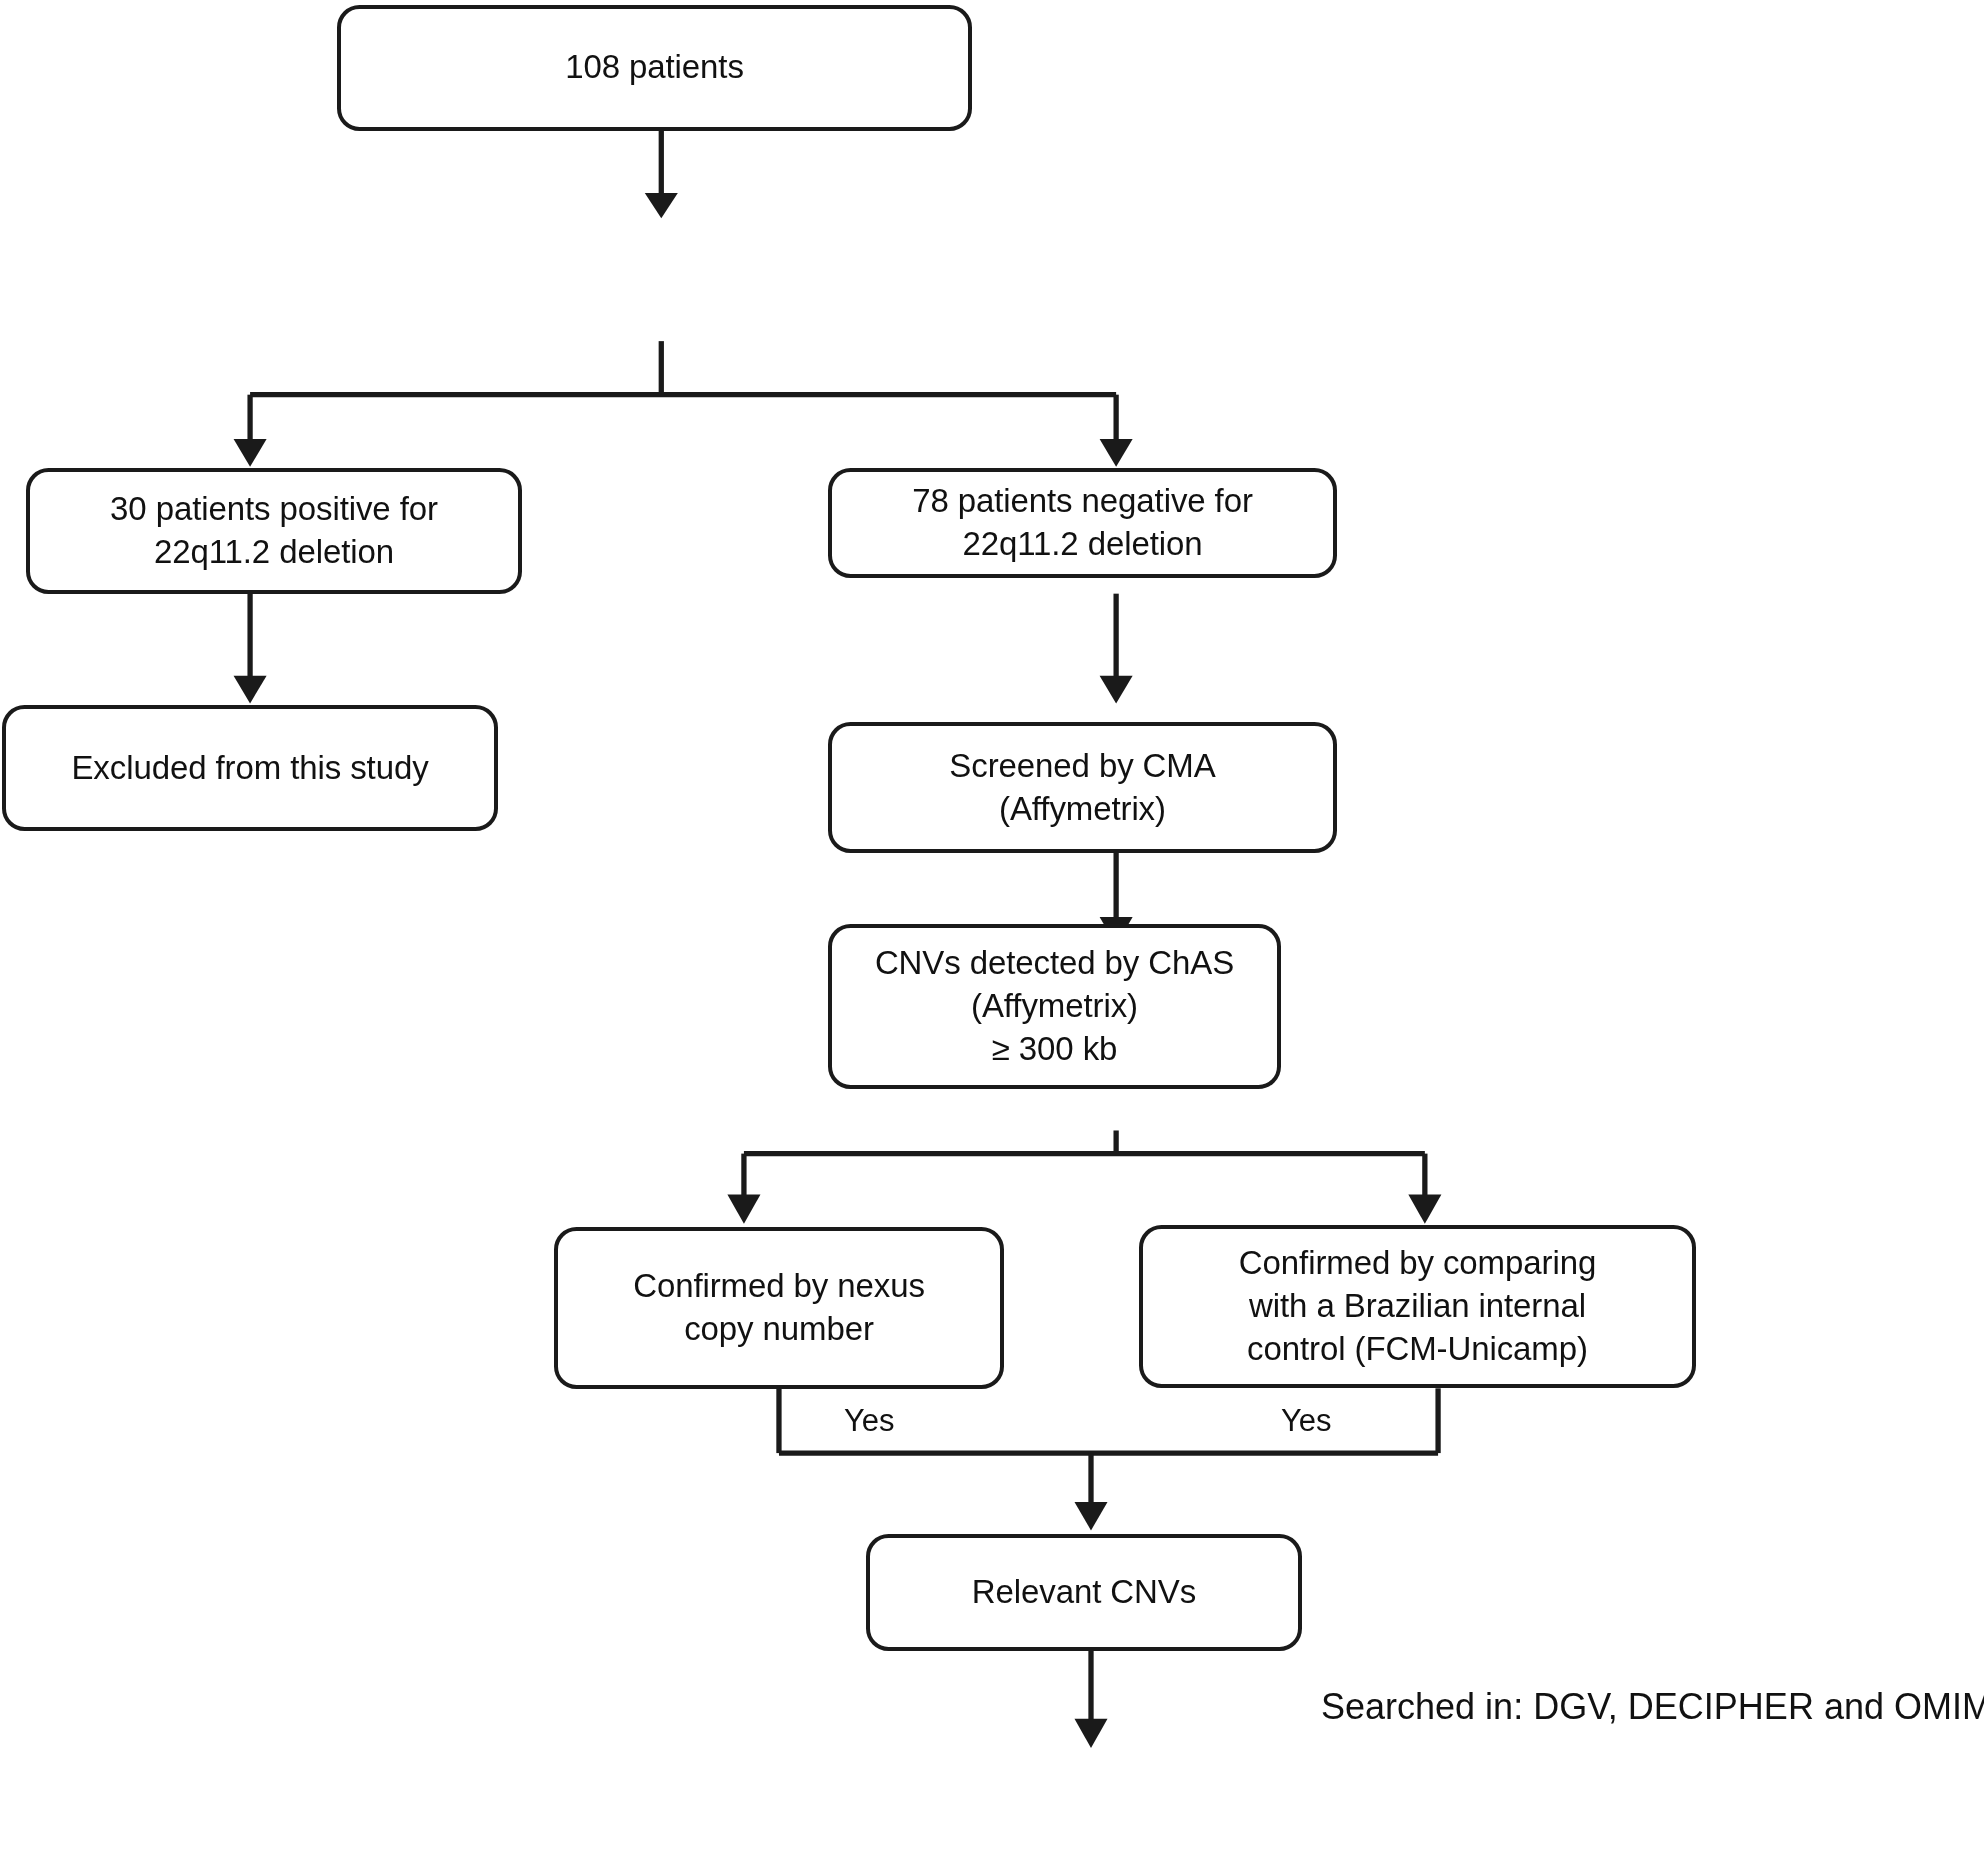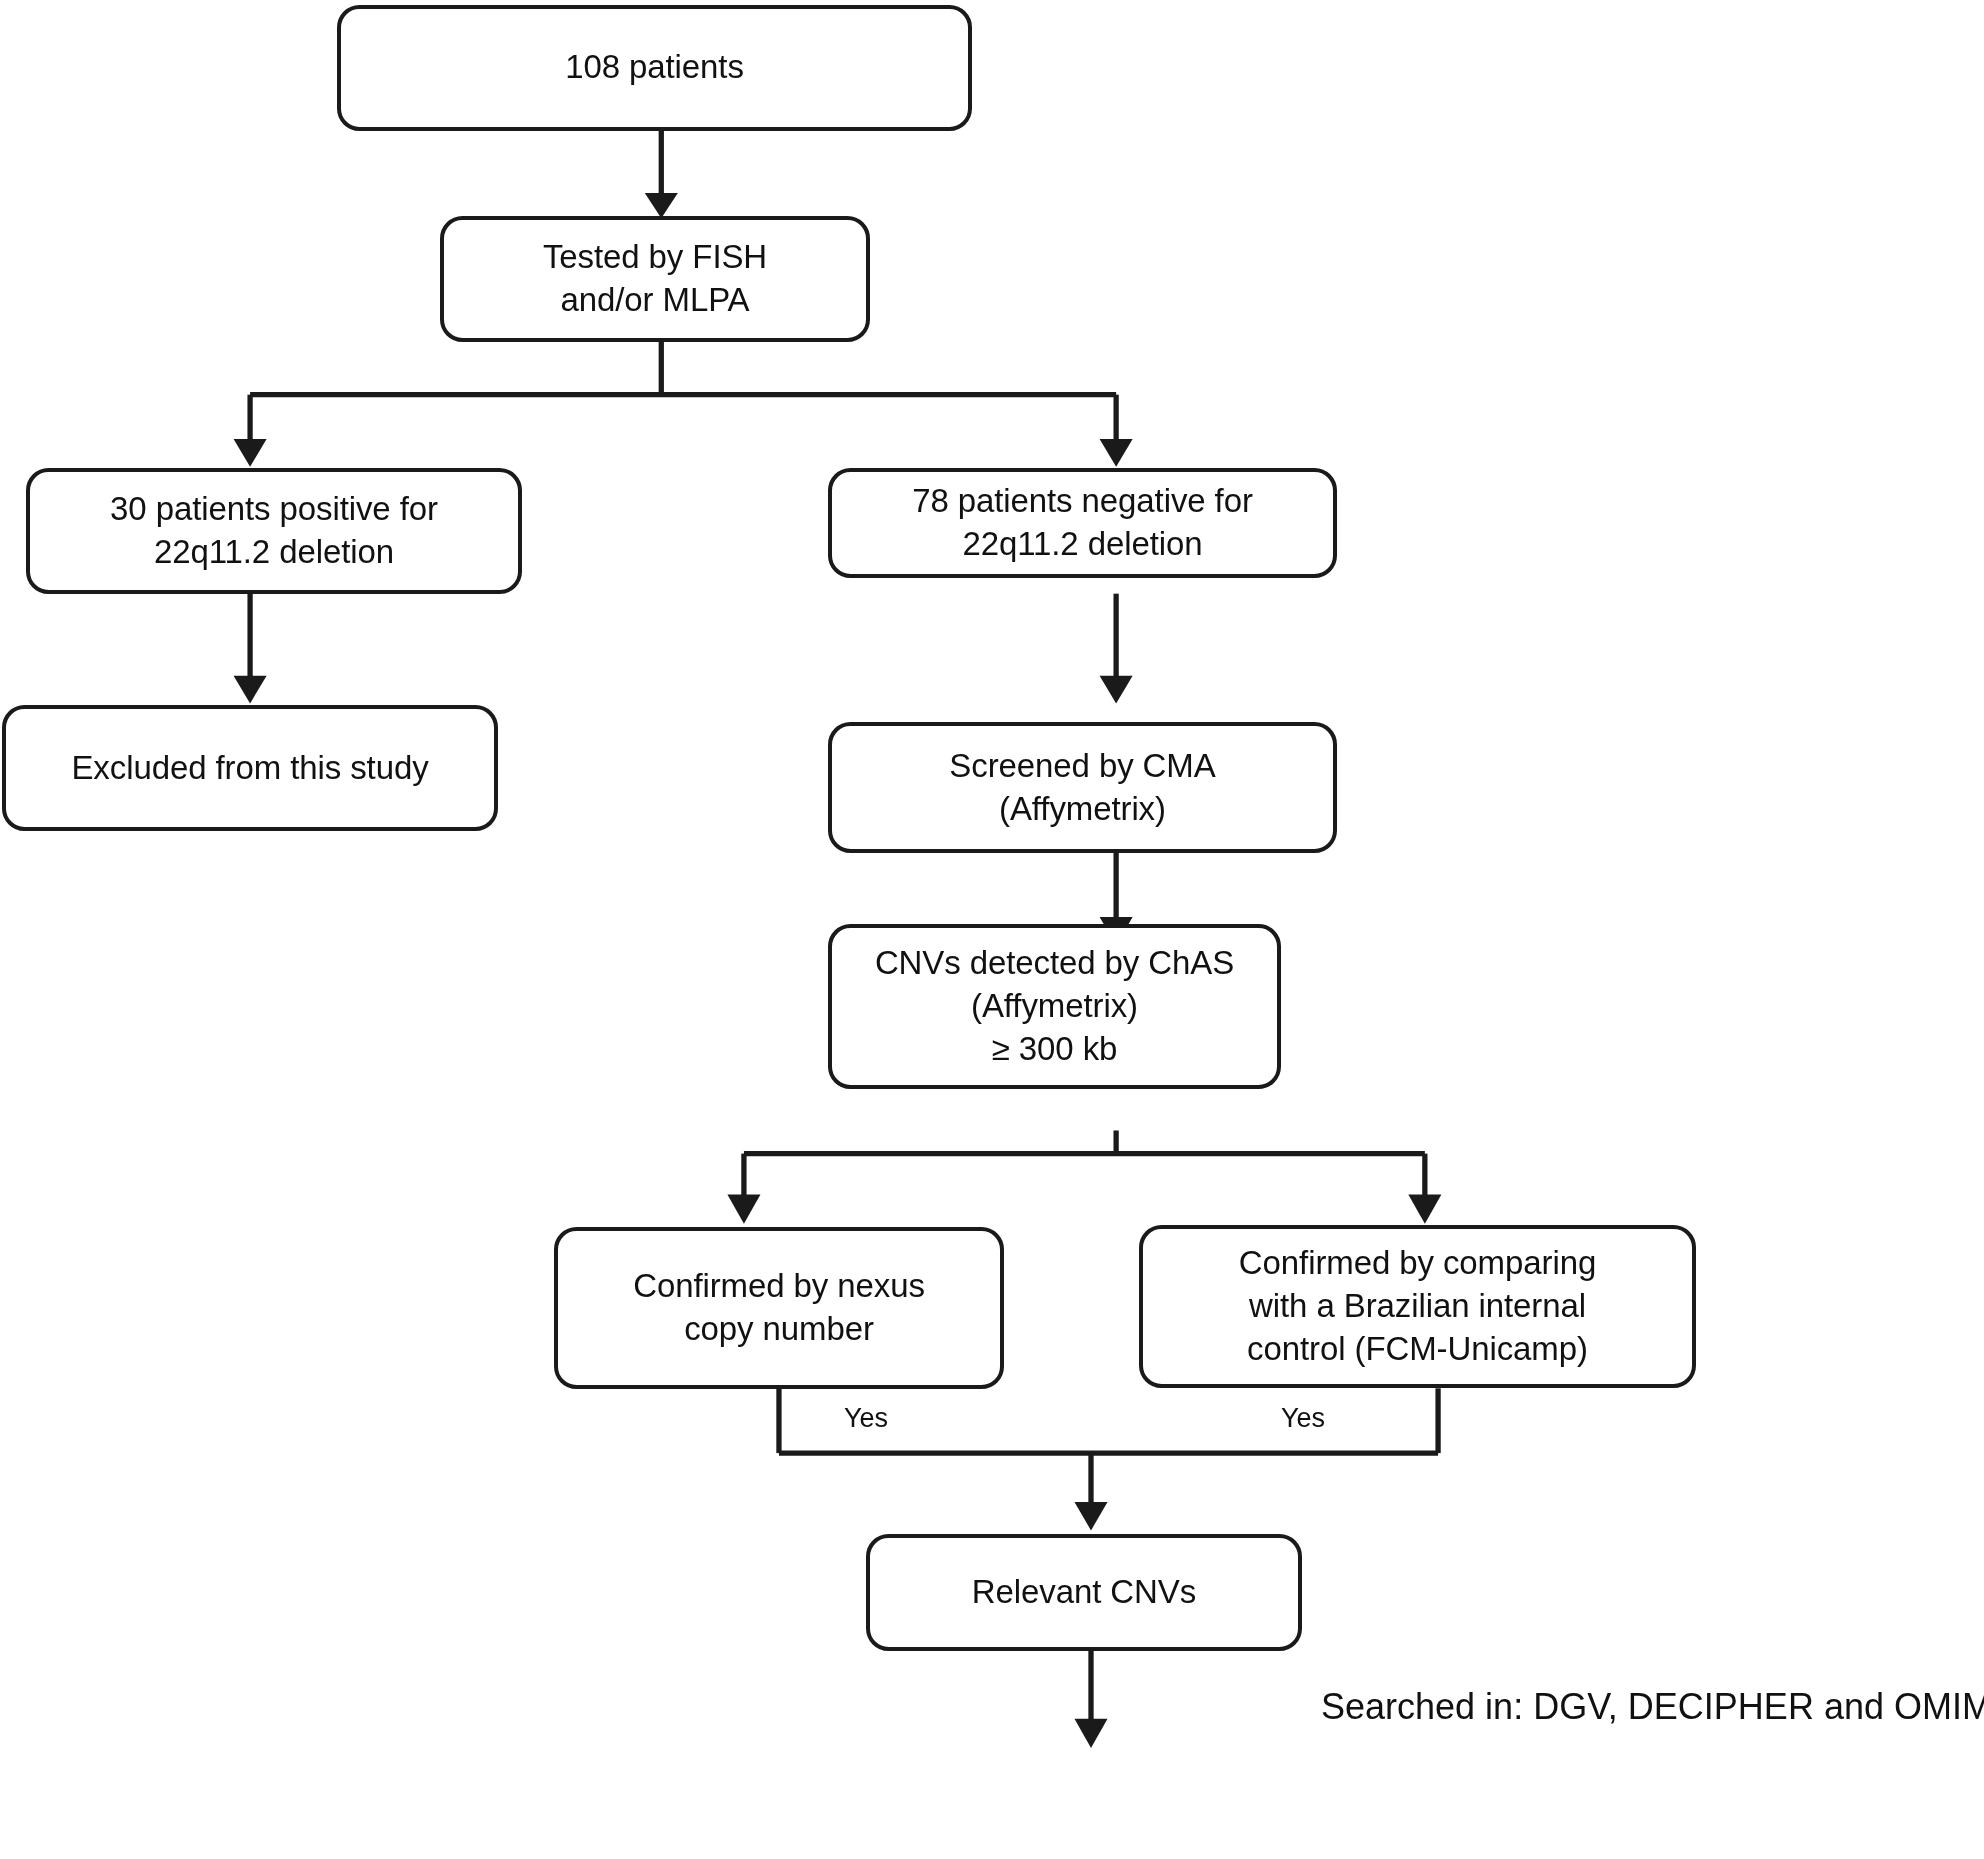--- a/index.html
+++ b/index.html
@@ -37,21 +37,21 @@
     color: #111111;
     font-size: 33px;
     line-height: 1.30;
     letter-spacing: -0.1px;
     white-space: pre-line;
     padding: 2.6px 9.3px;
   }
   .edge-label {
     position: absolute;
     color: #111111;
-    font-size: 27px;
+    font-size: 31px;
     line-height: 1;
     white-space: nowrap;
   }
   .free-note {
     position: absolute;
     color: #111111;
     font-size: 36px;
     line-height: 1;
     white-space: nowrap;
   }
@@ -105,24 +105,20 @@
 
       <line x1="1650" y1="2497" x2="1650" y2="2608"></line>
       <path d="M 1625 2600 L 1675 2600 L 1650 2644 z" fill="#1a1a1a" stroke="none"></path>
     </g>
   </svg>
 
   <div class="node" style="left:337px; top:4.6px; width:635px; height:126px;">
     <span>108 patients</span>
   </div>
 
-  <div class="node" style="left:440px; top:216px; width:430px; height:126px;">
-    <span>Tested by FISH
-and/or MLPA</span>
-  </div>
 
   <div class="node" style="left:2px; top:468px; width:496px; height:126px;margin-left:24px;">
     <span>30 patients positive for
 22q11.2 deletion</span>
   </div>
 
   <div class="node" style="left:828px; top:468px; width:509px; height:110px;">
     <span>78 patients negative for
 22q11.2 deletion</span>
   </div>

